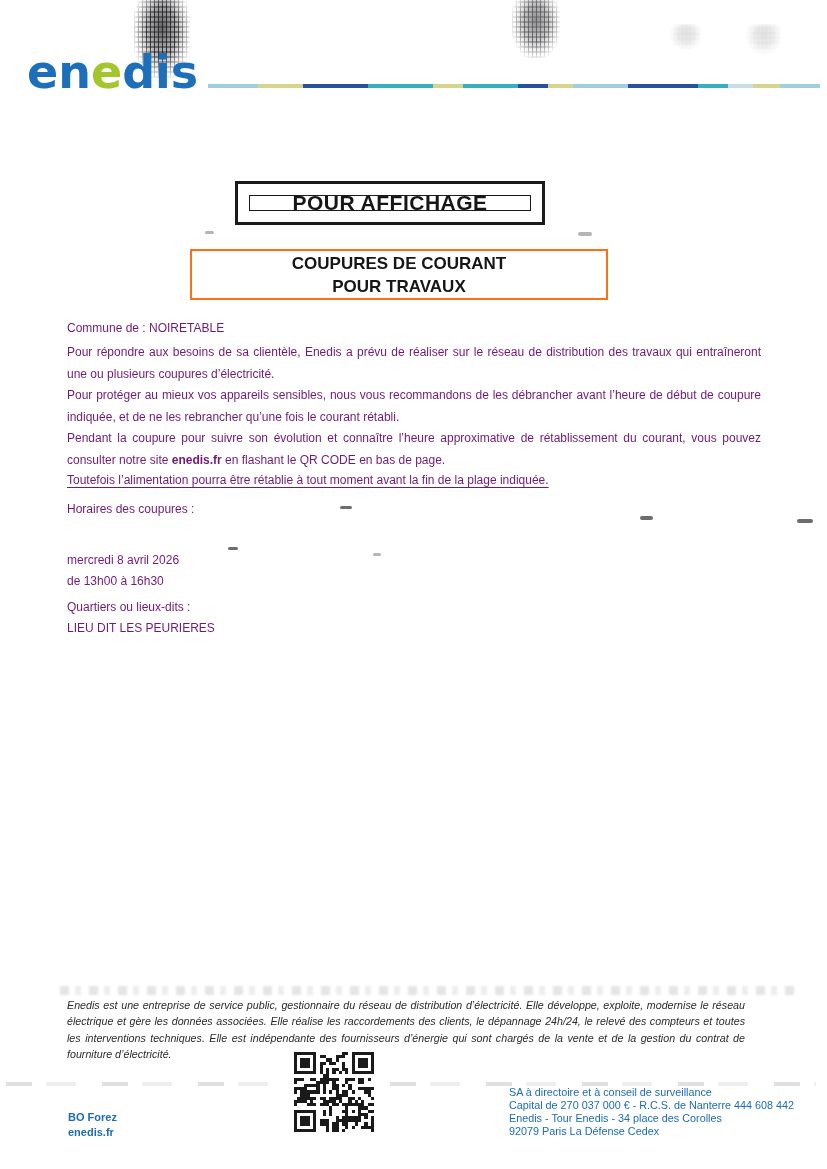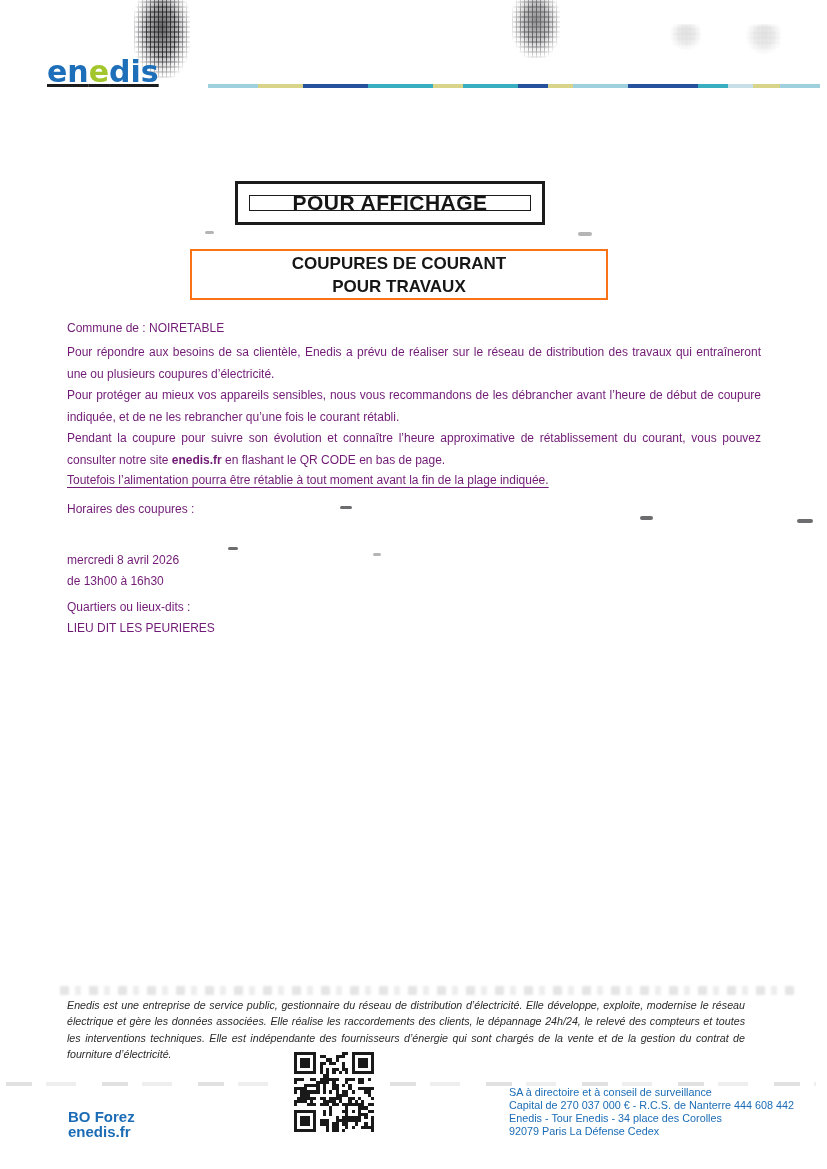--- a/index.html
+++ b/index.html
@@ -37,23 +37,23 @@
     background:repeating-linear-gradient(90deg, rgba(110,110,118,.5) 0 9px, transparent 9px 15px, rgba(110,110,118,.35) 15px 21px, transparent 21px 29px);
     filter:blur(1px);opacity:.35;
   }
   .streakband{
     position:absolute;left:6px;top:1082px;width:810px;height:4px;
     background:repeating-linear-gradient(90deg, rgba(120,120,126,.55) 0 26px, transparent 26px 40px, rgba(120,120,126,.3) 40px 70px, transparent 70px 96px);
     filter:blur(.7px);opacity:.4;
   }
   
   .logo{
-    position:absolute;left:47px;top:46px;
+    position:absolute;left:27px;top:46px;
     font-family:"DejaVu Sans", sans-serif;
-    font-weight:bold;font-size:30px;line-height:52px;letter-spacing:0px;text-decoration:underline;
+    font-weight:bold;font-size:46px;line-height:52px;letter-spacing:0px;
   }
   .logo .blue{color:#1e6fb9;}
   .logo .green{color:#a2c62c;}
   .divider{
     position:absolute;left:208px;top:84px;width:612px;height:4px;
     background:linear-gradient(90deg,
       #9fd0dd 0 50px, #d8d48a 50px 95px, #26519c 95px 160px, #38afc0 160px 225px,
       #d8d48a 225px 255px, #38afc0 255px 310px, #26519c 310px 340px, #d8d48a 340px 365px,
       #9fd0dd 365px 420px, #26519c 420px 490px, #38afc0 490px 520px, #c8dfe8 520px 545px,
       #d8d48a 545px 572px, #9fd0dd 572px 612px);
@@ -93,21 +93,21 @@
   .dateblock{top:550px;line-height:21px;}
   .quartiers{top:597px;line-height:21px;}
   
   .about{
     position:absolute;left:67px;top:997px;width:678px;
     font-style:italic;font-size:10.7px;line-height:16.4px;color:#2b2b2b;text-align:justify;
   }
   .qr{position:absolute;left:294px;top:1052px;width:80px;height:80px;}
   .agency{
     position:absolute;left:68px;top:1110px;
-    color:#1b6cb5;font-weight:bold;font-size:15px;line-height:14.5px;
+    color:#1b6cb5;font-weight:bold;font-size:11px;line-height:14.5px;
   }
   .legal{
     position:absolute;left:509px;top:1086px;
     color:#1b6cb5;font-size:10.8px;line-height:13px;
   }
 </style>
 </head>
 <body>
 
 <div class="page">

